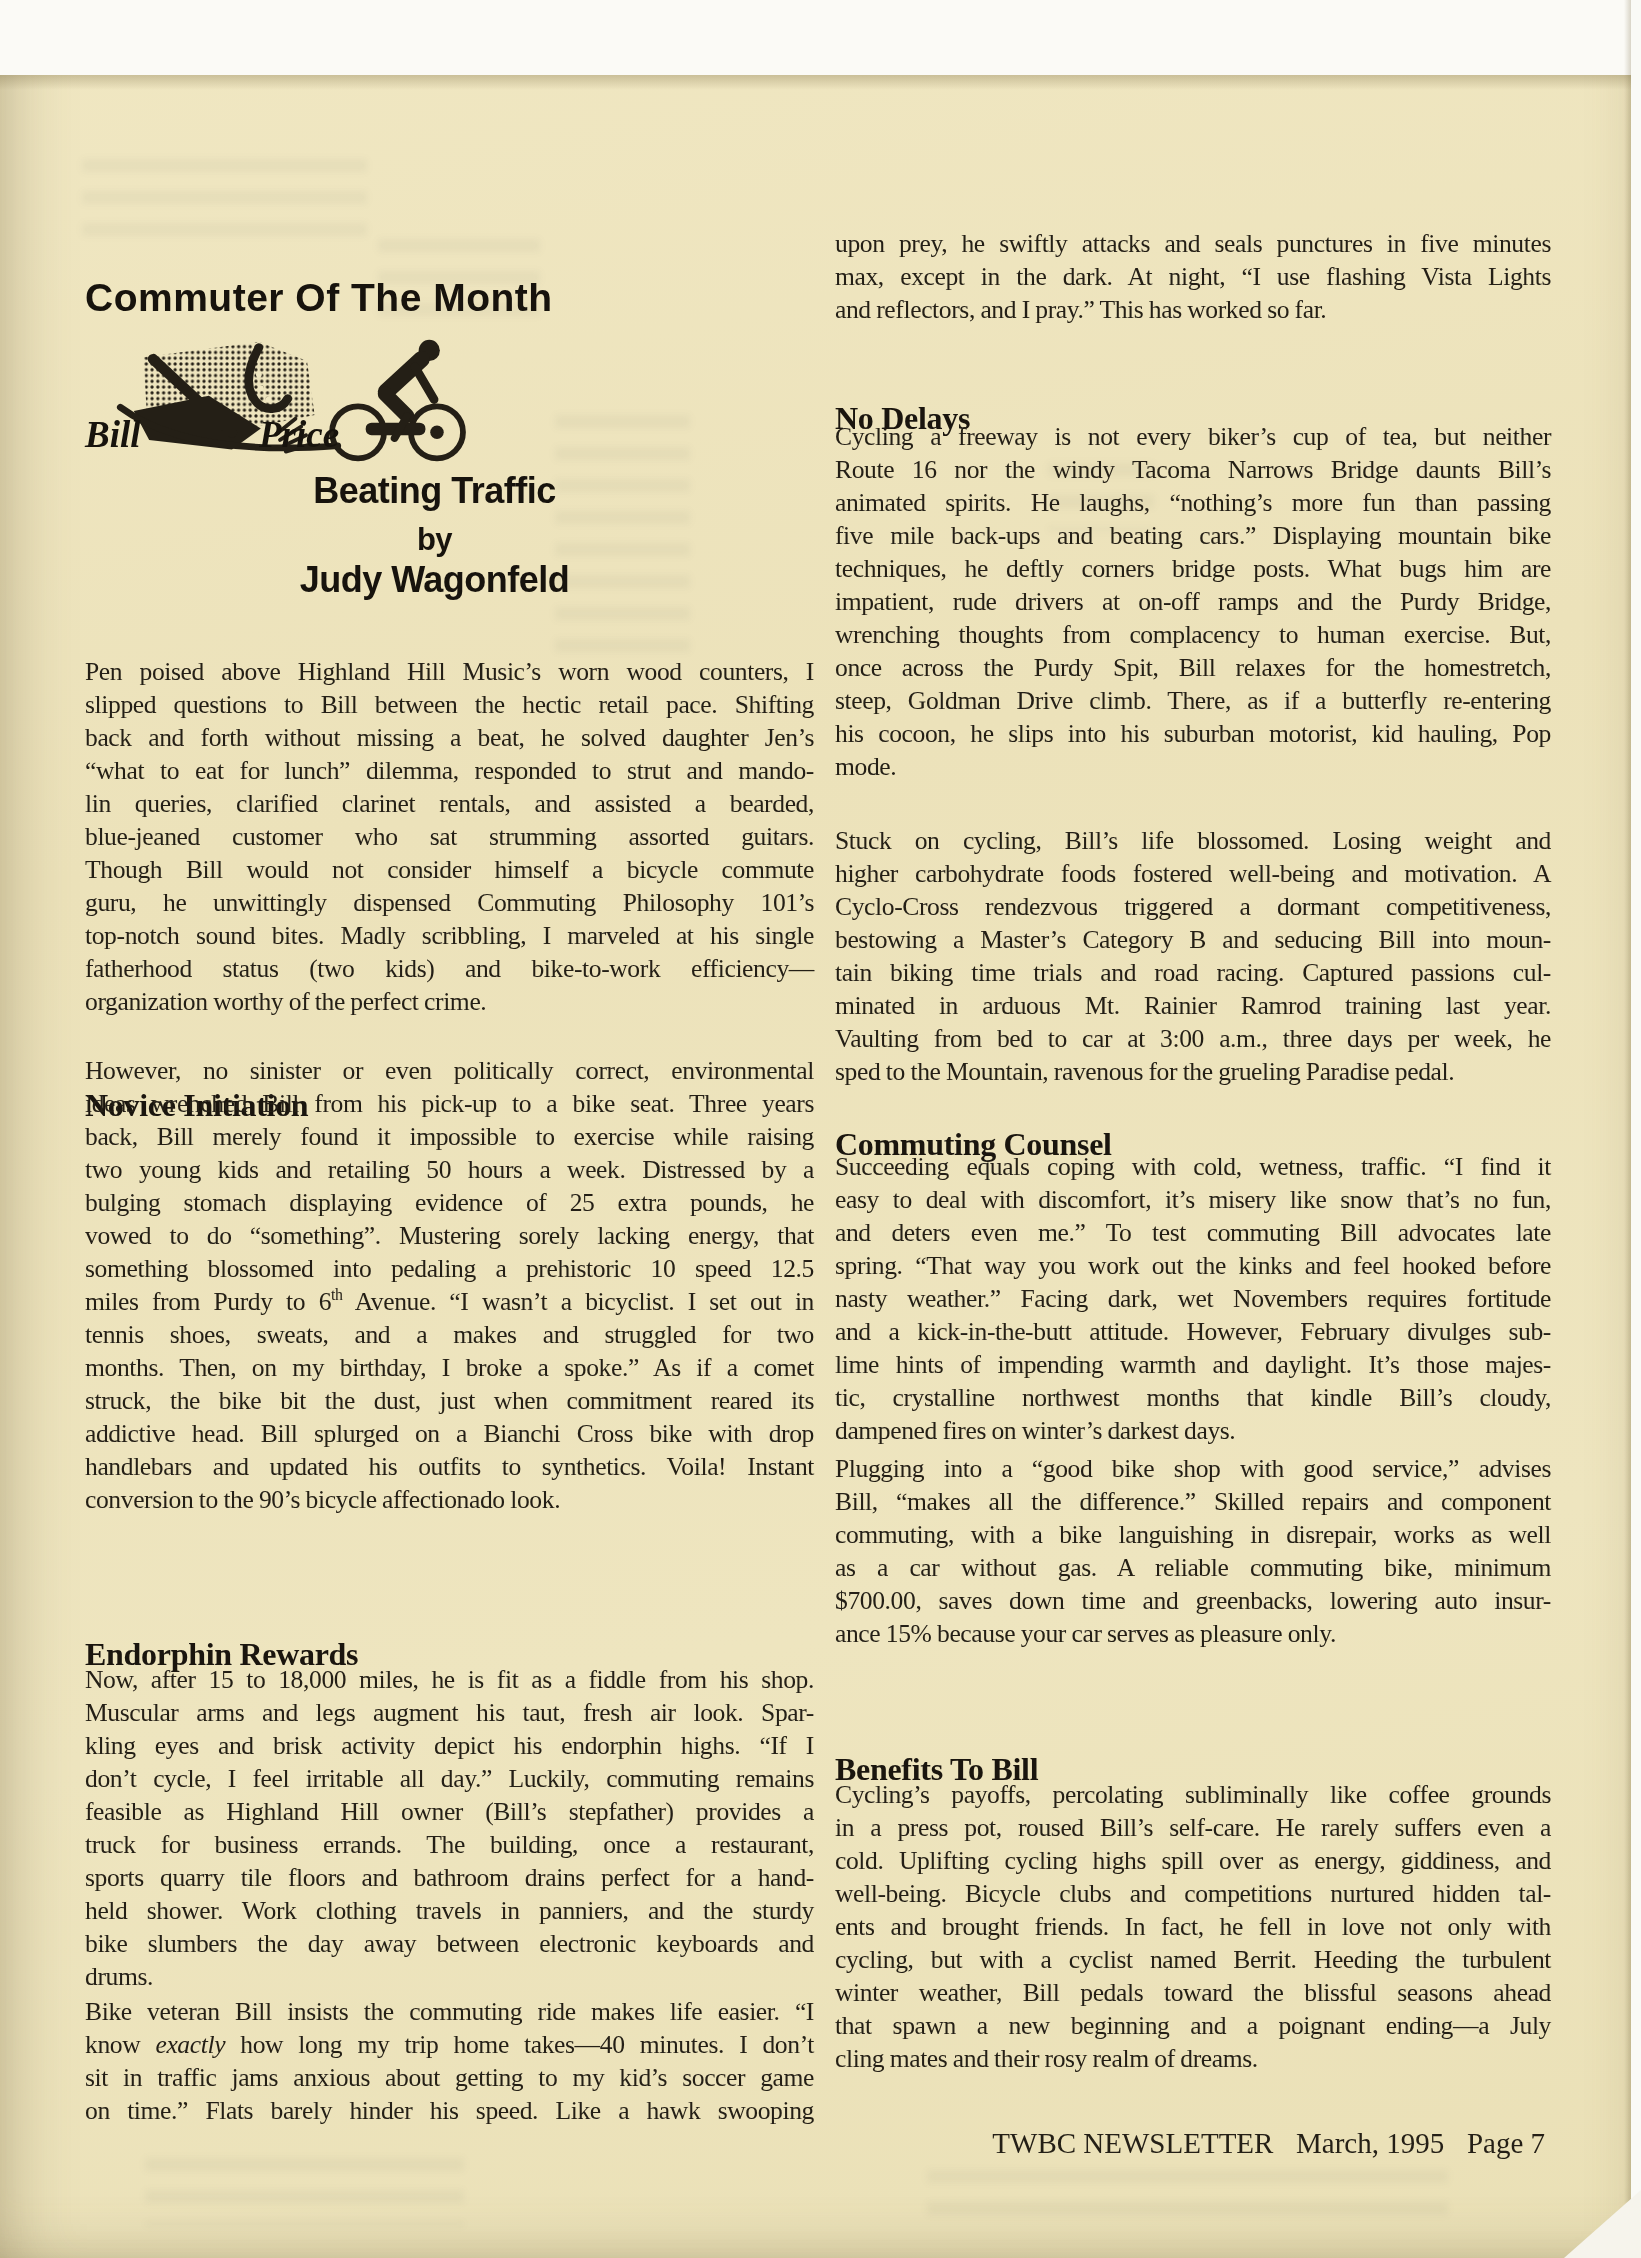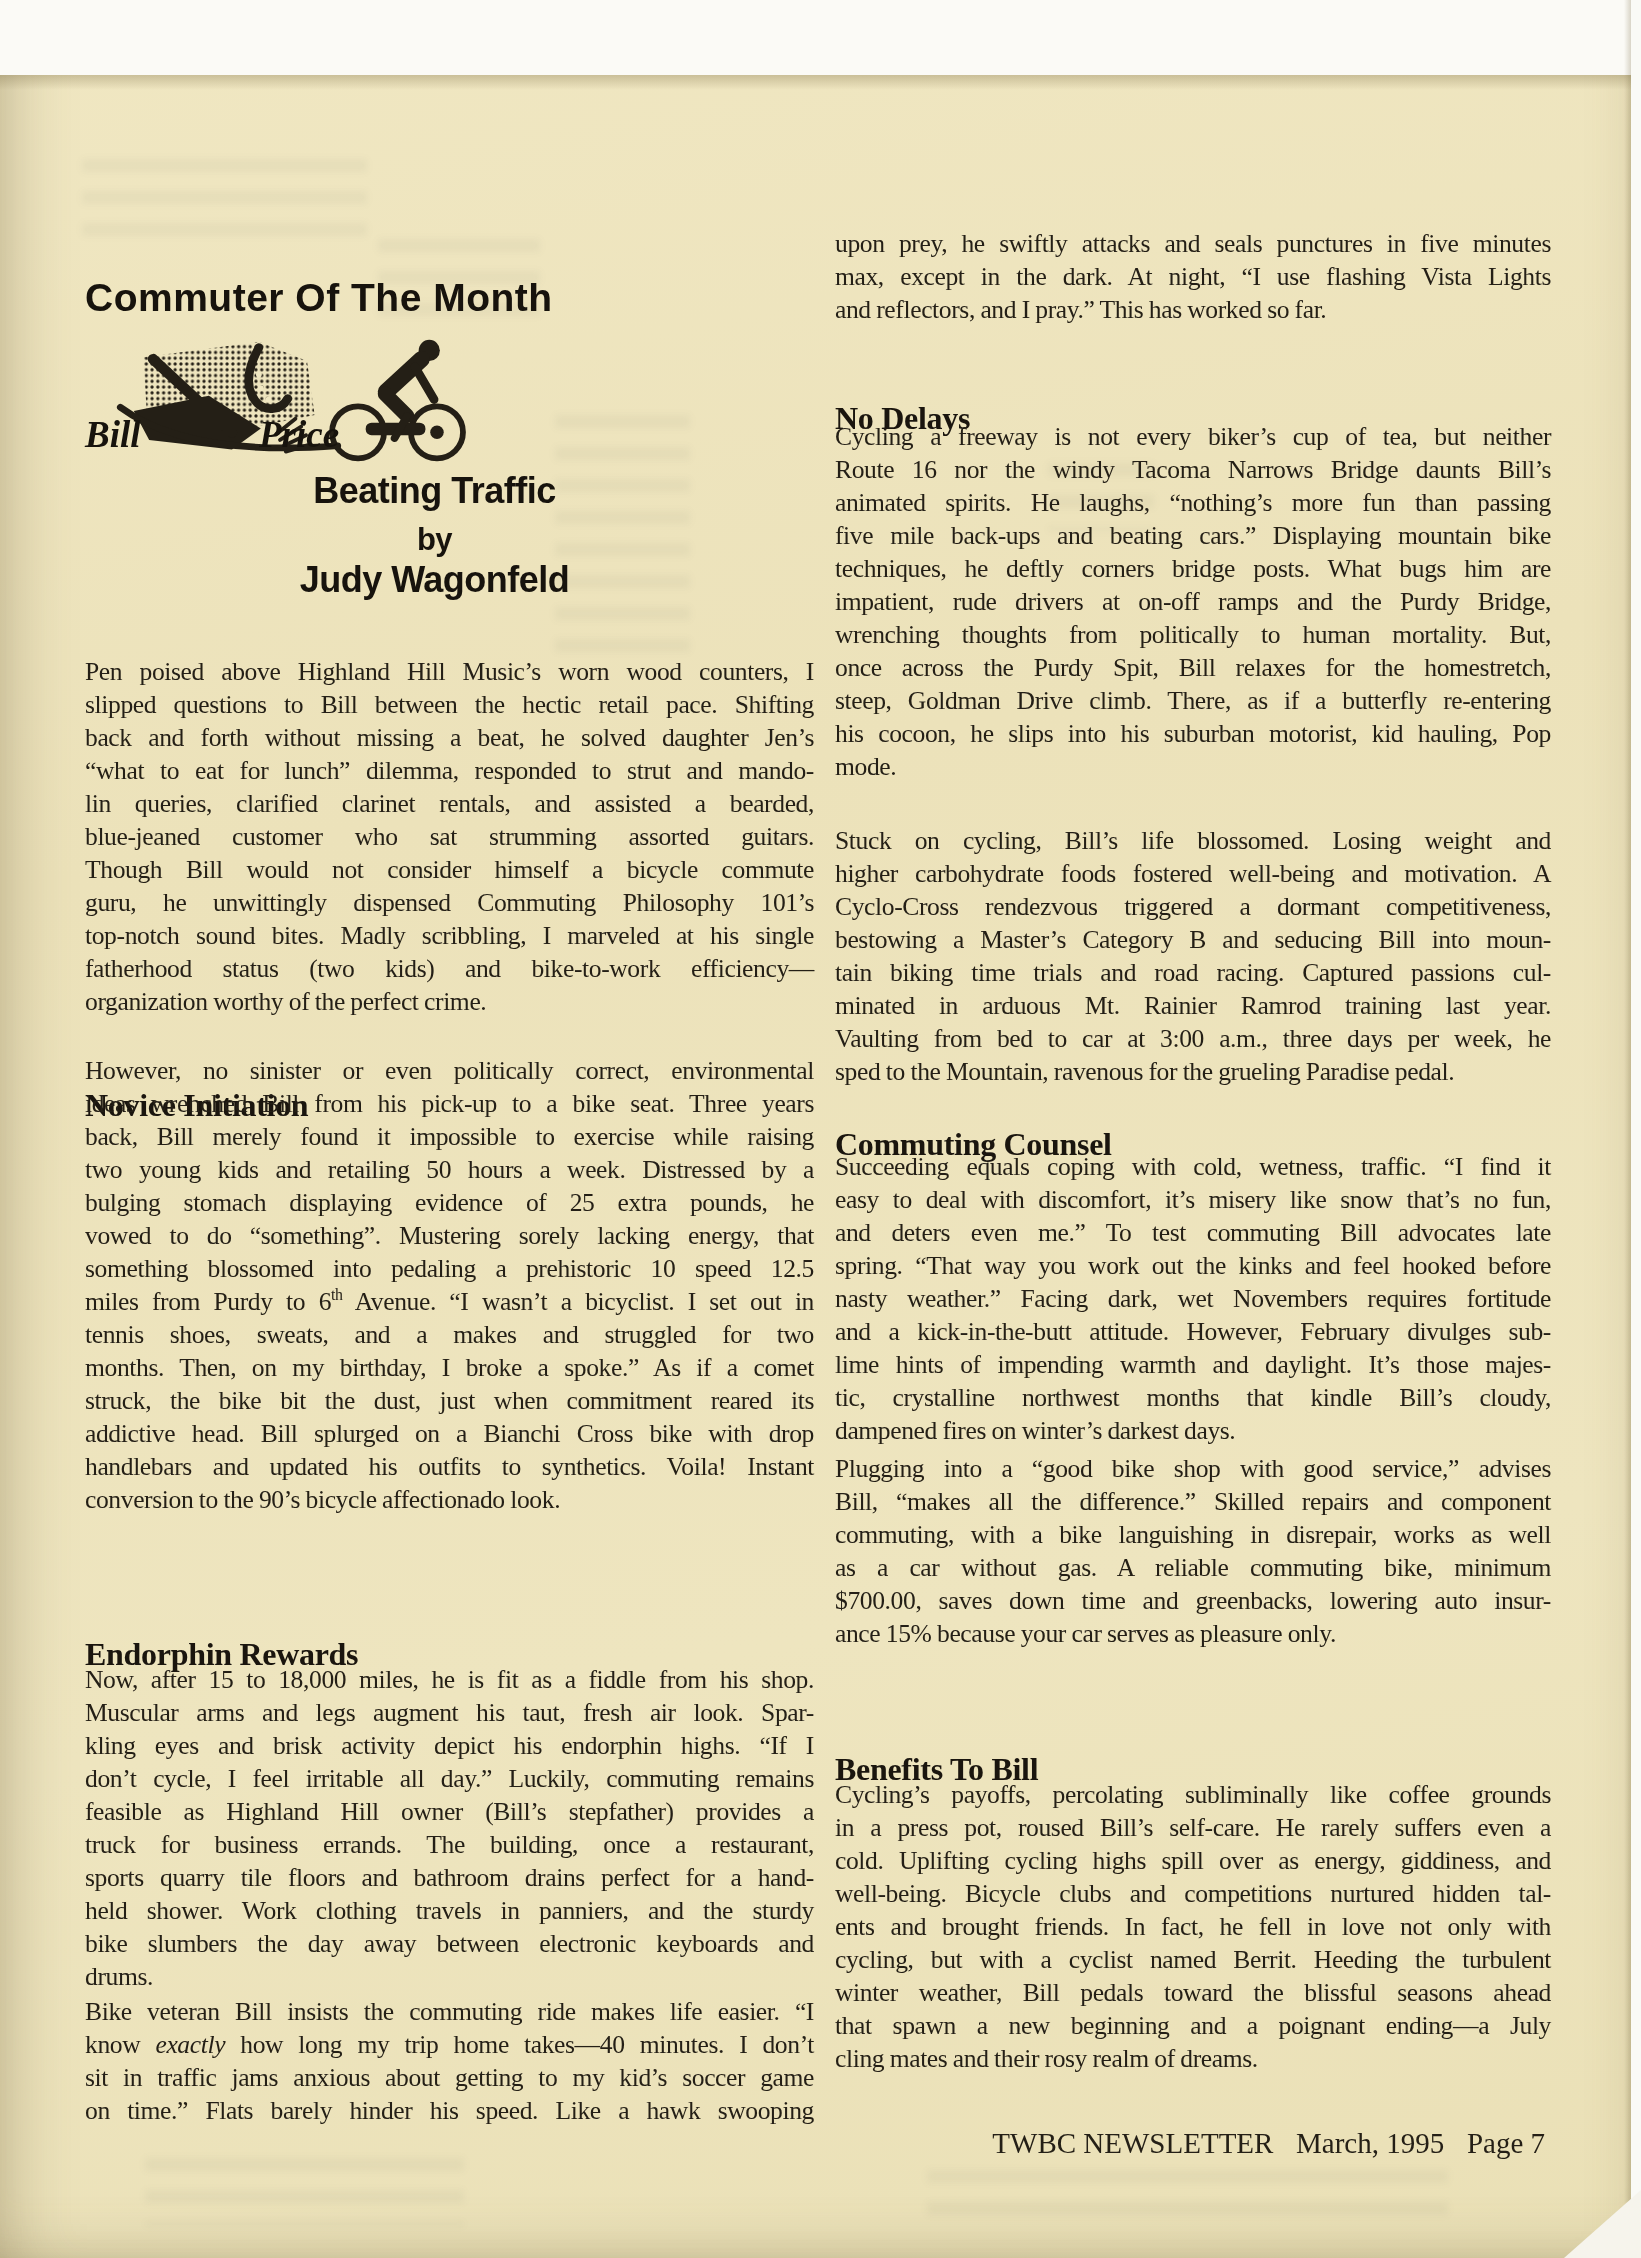--- a/index.html
+++ b/index.html
@@ -163,21 +163,21 @@
     </div>
 
   <h2 class="sechead rcol" style="top:373px;">No Delays</h2>
   <div class="para rcol" style="top:420px;">
       <div class="ln">Cycling a freeway is not every biker’s cup of tea, but neither</div>
       <div class="ln">Route 16 nor the windy Tacoma Narrows Bridge daunts Bill’s</div>
       <div class="ln">animated spirits. He laughs, “nothing’s more fun than passing</div>
       <div class="ln">five mile back-ups and beating cars.” Displaying mountain bike</div>
       <div class="ln">techniques, he deftly corners bridge posts. What bugs him are</div>
       <div class="ln">impatient, rude drivers at on-off ramps and the Purdy Bridge,</div>
-      <div class="ln">wrenching thoughts from politically to human mortality. But,</div>
+      <div class="ln">wrenching thoughts from complacency to human exercise. But,</div>
       <div class="ln">once across the Purdy Spit, Bill relaxes for the homestretch,</div>
       <div class="ln">steep, Goldman Drive climb. There, as if a butterfly re-entering</div>
       <div class="ln">his cocoon, he slips into his suburban motorist, kid hauling, Pop</div>
       <div class="ln rag">mode.</div>
     </div>
   <div class="para rcol" style="top:824px;">
       <div class="ln">Stuck on cycling, Bill’s life blossomed. Losing weight and</div>
       <div class="ln">higher carbohydrate foods fostered well-being and motivation. A</div>
       <div class="ln">Cyclo-Cross rendezvous triggered a dormant competitiveness,</div>
       <div class="ln">bestowing a Master’s Category B and seducing Bill into moun-</div>

